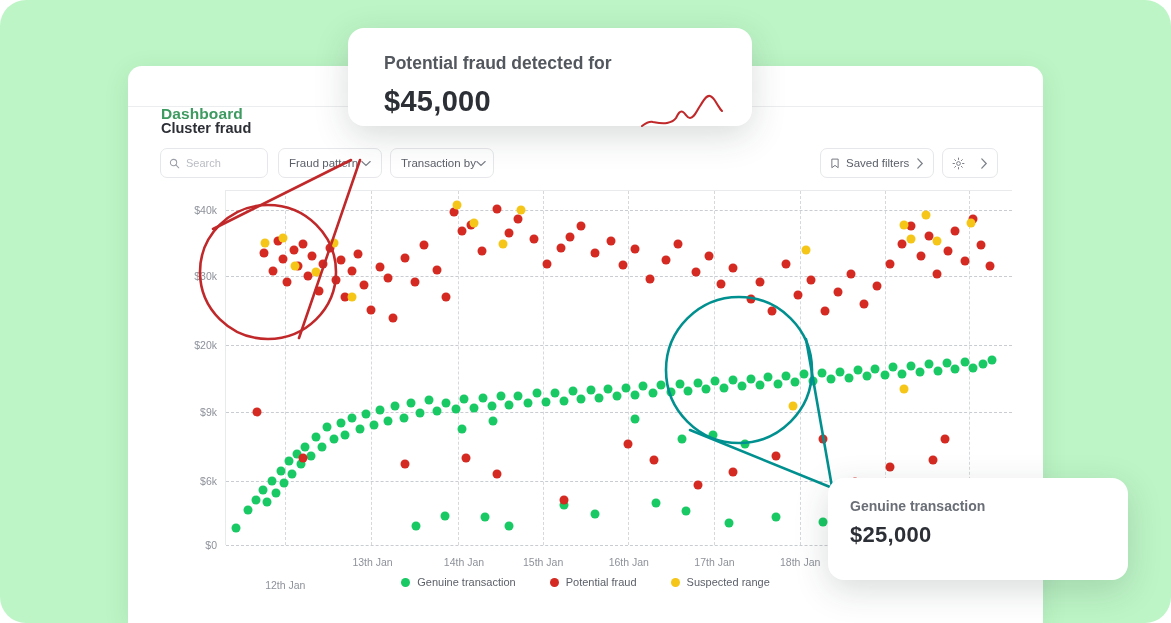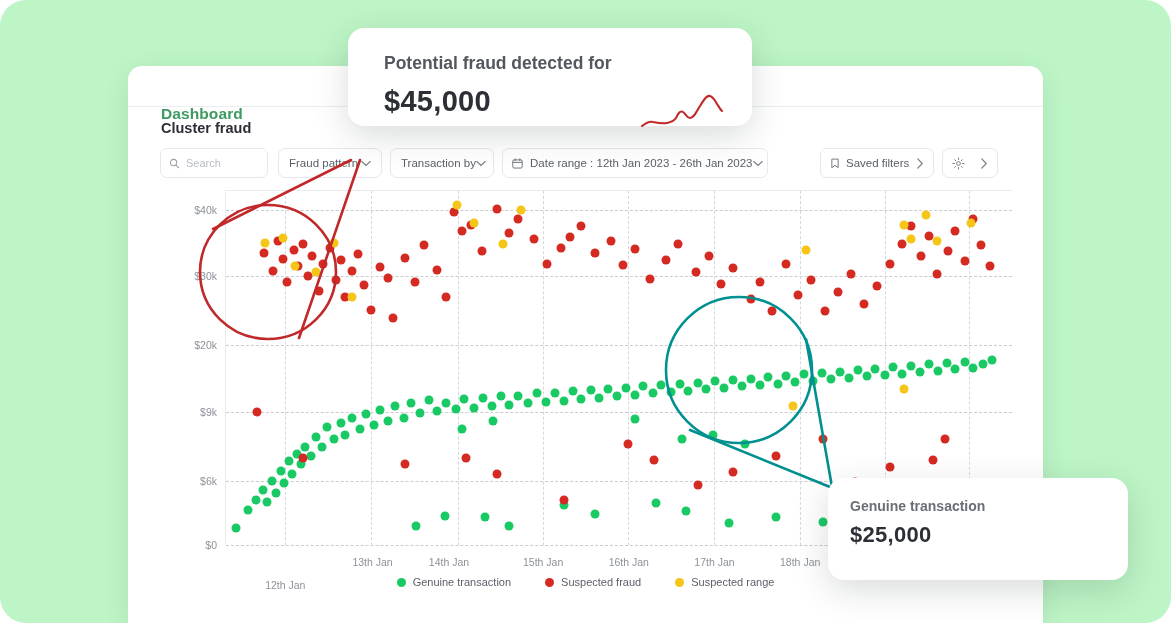--- a/index.html
+++ b/index.html
@@ -155,38 +155,20 @@
 
     <div id="tb-box" class="ctrl">
       <span>Transaction by</span>
       <span class="mini-ico">
         <svg width="10" height="7" viewBox="0 0 12 8">
             <path d="M1 1.6 L6 6.4 L11 1.6" fill="none" stroke="#7c8089" stroke-width="1.4" stroke-linecap="round"></path>
           </svg>
       </span>
     </div>
 
-    <div id="dr-box" class="ctrl">
-      <span style="display:flex;align-items:center;gap:7px;">
-        <span class="mini-ico">
-          <svg width="11" height="11" viewBox="0 0 14 14">
-              <rect x="1" y="2.4" width="12" height="10.4" rx="1.6" fill="none" stroke="#6f737c" stroke-width="1.2"></rect>
-              <line x1="1" y1="5.6" x2="13" y2="5.6" stroke="#6f737c" stroke-width="1.2"></line>
-              <line x1="4" y1="1" x2="4" y2="3.4" stroke="#6f737c" stroke-width="1.2" stroke-linecap="round"></line>
-              <line x1="10" y1="1" x2="10" y2="3.4" stroke="#6f737c" stroke-width="1.2" stroke-linecap="round"></line>
-            </svg>
-        </span>
-        <span>Date range : 12th Jan 2023 - 26th Jan 2023</span>
-      </span>
-      <span class="mini-ico">
-        <svg width="10" height="7" viewBox="0 0 12 8">
-            <path d="M1 1.6 L6 6.4 L11 1.6" fill="none" stroke="#7c8089" stroke-width="1.4" stroke-linecap="round"></path>
-          </svg>
-      </span>
-    </div>
 
     <div id="saved-filters" class="ctrl">
       <span style="display:flex;align-items:center;gap:6px;">
         <span class="mini-ico">
           <svg width="10" height="11" viewBox="0 0 12 14">
               <path d="M2 1.4h8v11l-4-3-4 3z" fill="none" stroke="#6f737c" stroke-width="1.2" stroke-linejoin="round"></path>
             </svg>
         </span>
         <span>Saved filters</span>
       </span>
@@ -229,21 +211,21 @@
           <div class="gl-v" style="left: 145.41px;"></div>
           <div class="gl-v" style="left: 231.87px;"></div>
           <div class="gl-v" style="left: 316.758px;"></div>
           <div class="gl-v" style="left: 402.432px;"></div>
           <div class="gl-v" style="left: 488.106px;"></div>
           <div class="gl-v" style="left: 573.78px;"></div>
           <div class="gl-v" style="left: 658.668px;"></div>
           <div class="gl-v" style="left: 742.77px;"></div>
           <div class="xlab" style="left: 59.343px; margin-top: 34px;">12th Jan</div>
           <div class="xlab" style="left: 146.589px;">13th Jan</div>
-          <div class="xlab" style="left: 223px;">14th Jan</div>
+          <div class="xlab" style="left: 238px;">14th Jan</div>
           <div class="xlab" style="left: 317.151px;">15th Jan</div>
           <div class="xlab" style="left: 402.825px;">16th Jan</div>
           <div class="xlab" style="left: 488.499px;">17th Jan</div>
           <div class="xlab" style="left: 574.173px;">18th Jan</div>
           <div class="xlab" style="left: 659.061px;">19th Jan</div>
           <div class="xlab" style="left: 743.163px;">20th Jan</div>
           <div class="dot" title="Genuine transaction" style="left: 10.218px; top: 337.362px; background: rgb(24, 201, 100);"></div>
           <div class="dot" title="Genuine transaction" style="left: 22.008px; top: 318.954px; background: rgb(24, 201, 100);"></div>
           <div class="dot" title="Genuine transaction" style="left: 29.868px; top: 308.688px; background: rgb(24, 201, 100);"></div>
           <div class="dot" title="Genuine transaction" style="left: 36.942px; top: 299.13px; background: rgb(24, 201, 100);"></div>
@@ -469,21 +451,21 @@
         </div>
     </div>
 
     <div id="legend">
         <div class="lg">
           <span class="lg-sw" style="background: rgb(24, 201, 100);"></span>
           <span>Genuine transaction</span>
         </div>
         <div class="lg">
           <span class="lg-sw" style="background: rgb(212, 42, 34);"></span>
-          <span>Suspected fraud</span>
+          <span>Potential fraud</span>
         </div>
         <div class="lg">
           <span class="lg-sw" style="background: rgb(245, 197, 24);"></span>
           <span>Suspected range</span>
         </div>
       </div>
   </div>
 
   <svg id="overlay">
 

